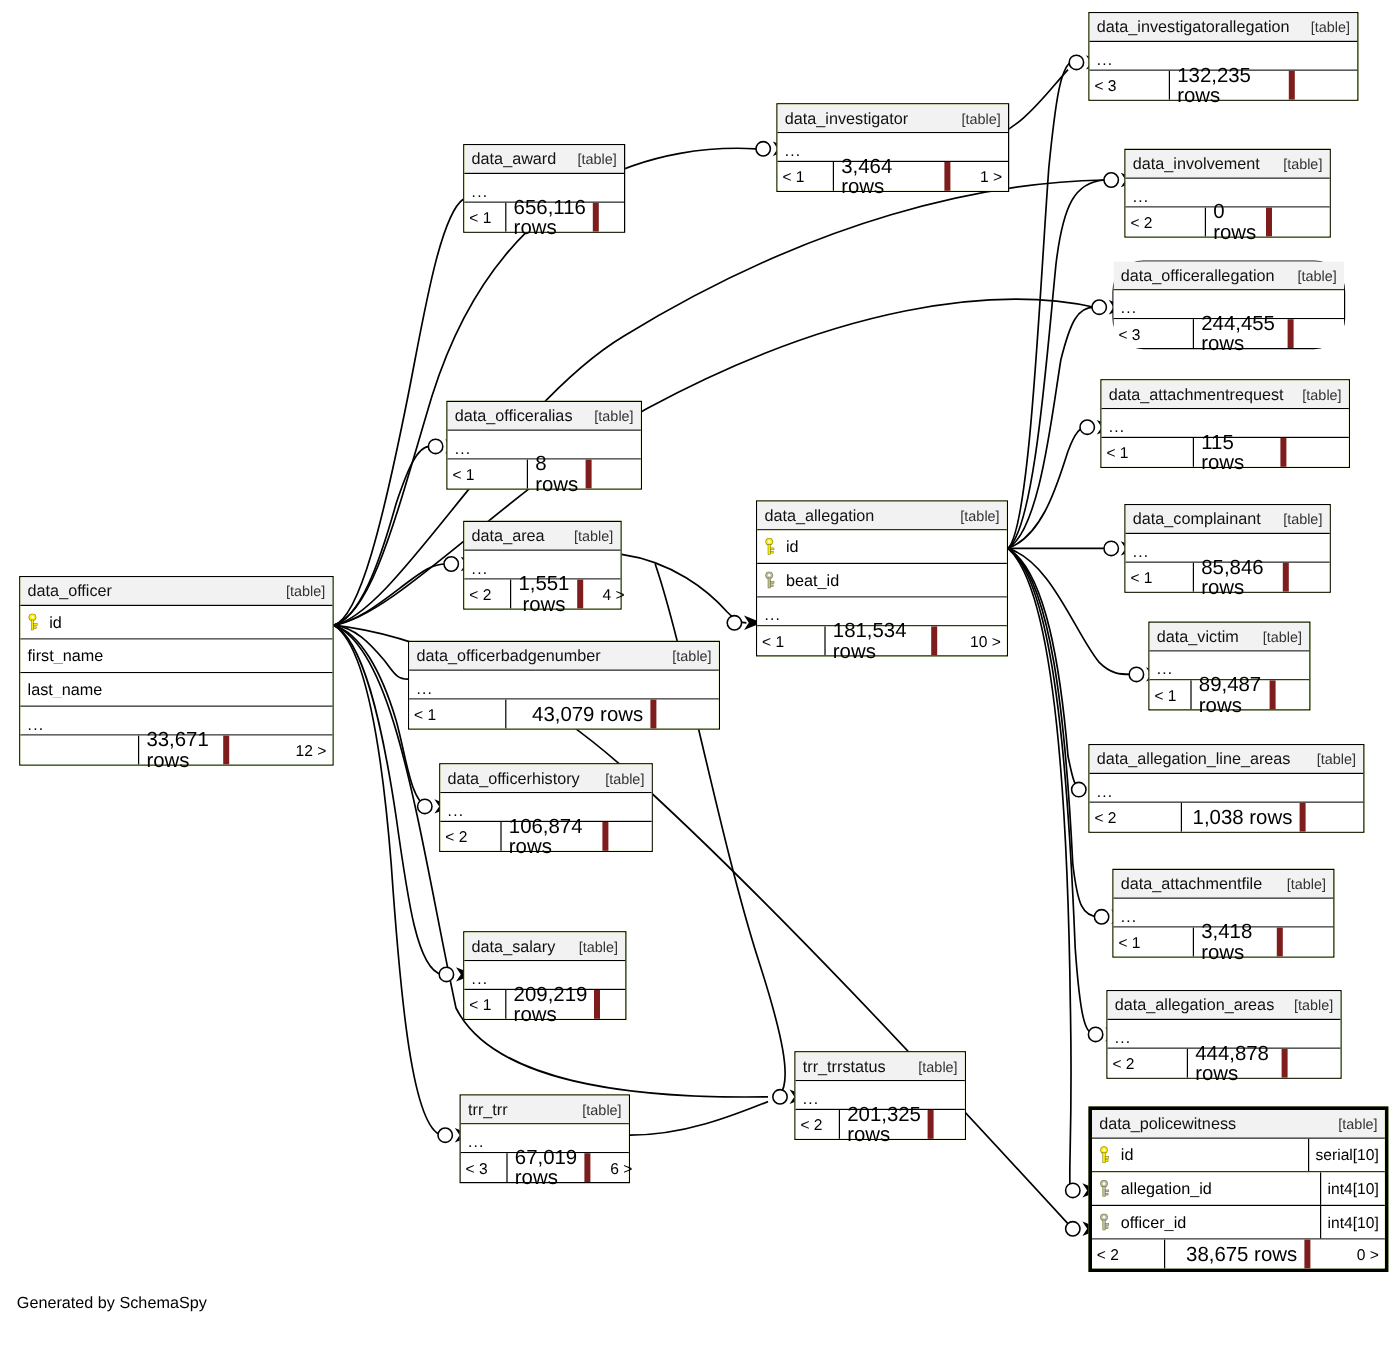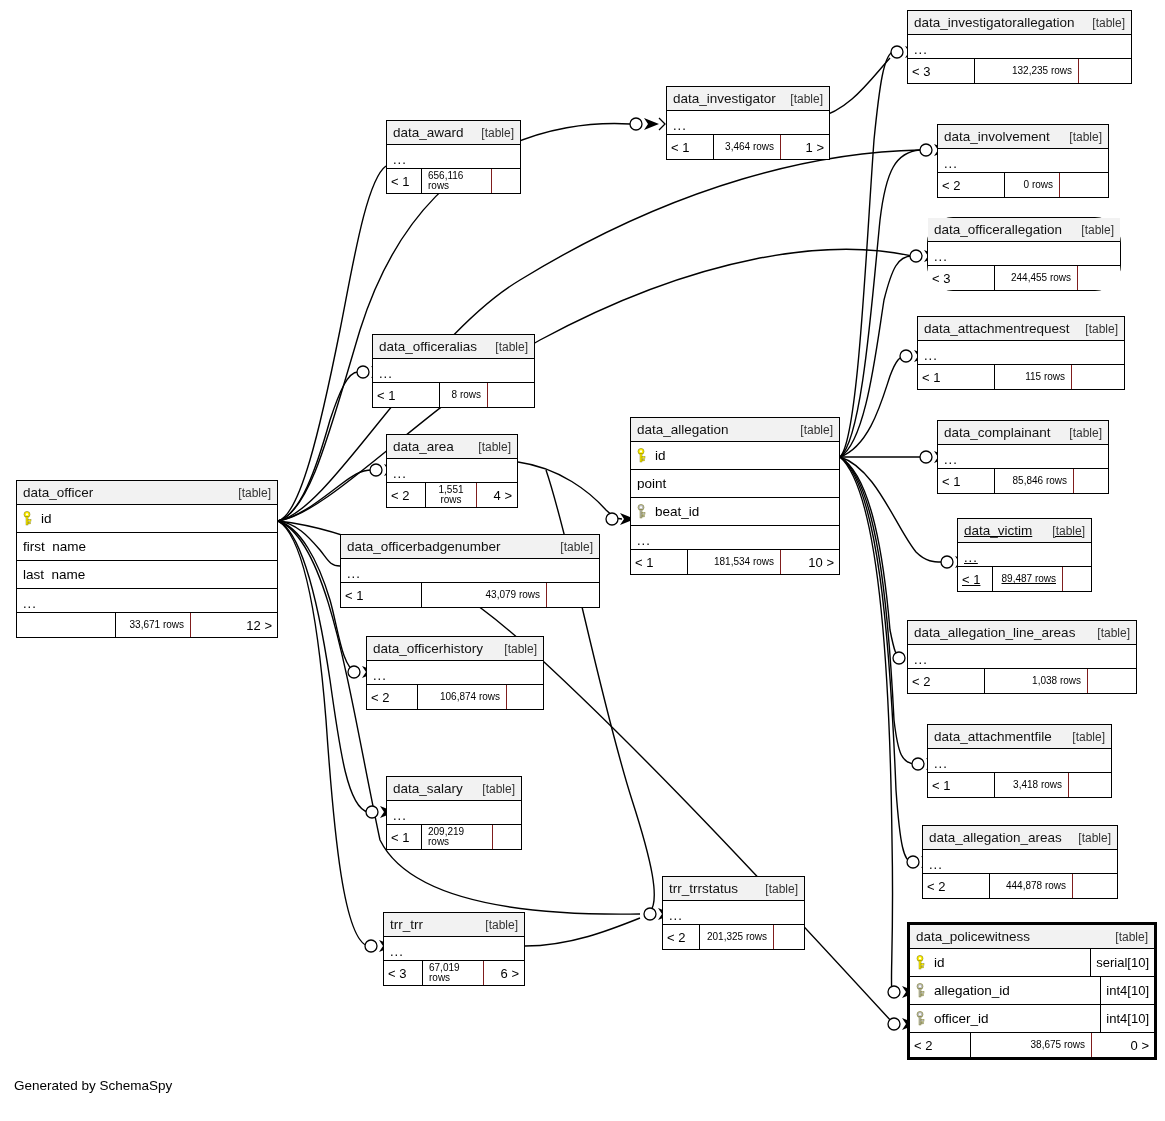--- a/index.html
+++ b/index.html
@@ -118,26 +118,26 @@
     font-size: 13px;
     border-right: 1px solid #000000;
     height: 100%;
     display: flex;
     align-items: center;
     min-width: 26px;
   }
   .ft-mid {
     flex: 1 1 auto;
     padding: 0 6px;
-    font-size: 10px;
+    font-size: 17px;
     height: 100%;
     display: flex;
     align-items: center;
     justify-content: flex-end;
-    border-right: 1px solid #7f1d1d;
+    border-right: 5px solid #7f1d1d;
   }
   .ft-right {
     flex: 0 0 auto;
     padding: 0 5px;
     font-size: 13px;
     height: 100%;
     display: flex;
     align-items: center;
     justify-content: flex-end;
     min-width: 26px;
@@ -313,21 +313,21 @@
           <span class="col-name">
             <span class="dots-text">...</span>
           </span>
         </div>
         <div class="tb-footer">
           <span class="ft-left" style="min-width:26px">&lt; 1</span>
           <span class="ft-mid">656,116 rows</span>
           <span class="ft-right" style="min-width:18px"></span>
         </div>
       </div>
-      <div class="table-box" style="left: 666px; top: 86px; width: 164px;">
+      <div class="table-box" style="left: 647px; top: 86px; width: 194px;">
         <div class="tb-header">
           <span class="tb-name">data_investigator</span>
           <span class="tb-tag">[table]</span>
         </div>
         <div class="tb-row dots">
           <span class="col-name">
             <span class="dots-text">...</span>
           </span>
         </div>
         <div class="tb-footer">
@@ -409,21 +409,21 @@
           <span class="col-name">
             <span class="dots-text">...</span>
           </span>
         </div>
         <div class="tb-footer">
           <span class="ft-left" style="min-width:48px">&lt; 1</span>
           <span class="ft-mid">85,846 rows</span>
           <span class="ft-right" style="min-width:24px"></span>
         </div>
       </div>
-      <div class="table-box" style="left: 957px; top: 518px; width: 135px; text-decoration: underline;">
+      <div class="table-box" style="left: 957px; top: 518px; width: 135px;">
         <div class="tb-header">
           <span class="tb-name">data_victim</span>
           <span class="tb-tag">[table]</span>
         </div>
         <div class="tb-row dots">
           <span class="col-name">
             <span class="dots-text">...</span>
           </span>
         </div>
         <div class="tb-footer">
@@ -604,25 +604,20 @@
                 <circle cx="4" cy="3.4" r="1.1" fill="#ffffff"></circle>
                 <rect x="3" y="5.6" width="2" height="8.4" fill="#ffee00" stroke="#6b6b00" stroke-width="0.4"></rect>
                 <rect x="5" y="8.6" width="3" height="1.6" fill="#ffee00" stroke="#6b6b00" stroke-width="0.4"></rect>
                 <rect x="5" y="11.4" width="2.4" height="1.5" fill="#ffee00" stroke="#6b6b00" stroke-width="0.4"></rect>
               </svg></span>
             <span class="colname-text">id</span>
           </span>
         </div>
         <div class="tb-row">
           <span class="col-name">
-            <span class="colname-text">point</span>
-          </span>
-        </div>
-        <div class="tb-row">
-          <span class="col-name">
             <span class="keyicon"><svg viewBox="0 0 11 15" width="11" height="15" xmlns="http://www.w3.org/2000/svg">
                 <circle cx="4" cy="3.4" r="3" fill="#bbbbbb" stroke="#6b6b00" stroke-width="0.5"></circle>
                 <circle cx="4" cy="3.4" r="1.1" fill="#ffffff"></circle>
                 <rect x="3" y="5.6" width="2" height="8.4" fill="#bbbbbb" stroke="#6b6b00" stroke-width="0.4"></rect>
                 <rect x="5" y="8.6" width="3" height="1.6" fill="#bbbbbb" stroke="#6b6b00" stroke-width="0.4"></rect>
                 <rect x="5" y="11.4" width="2.4" height="1.5" fill="#bbbbbb" stroke="#6b6b00" stroke-width="0.4"></rect>
               </svg></span>
             <span class="colname-text">beat_id</span>
           </span>
         </div>

